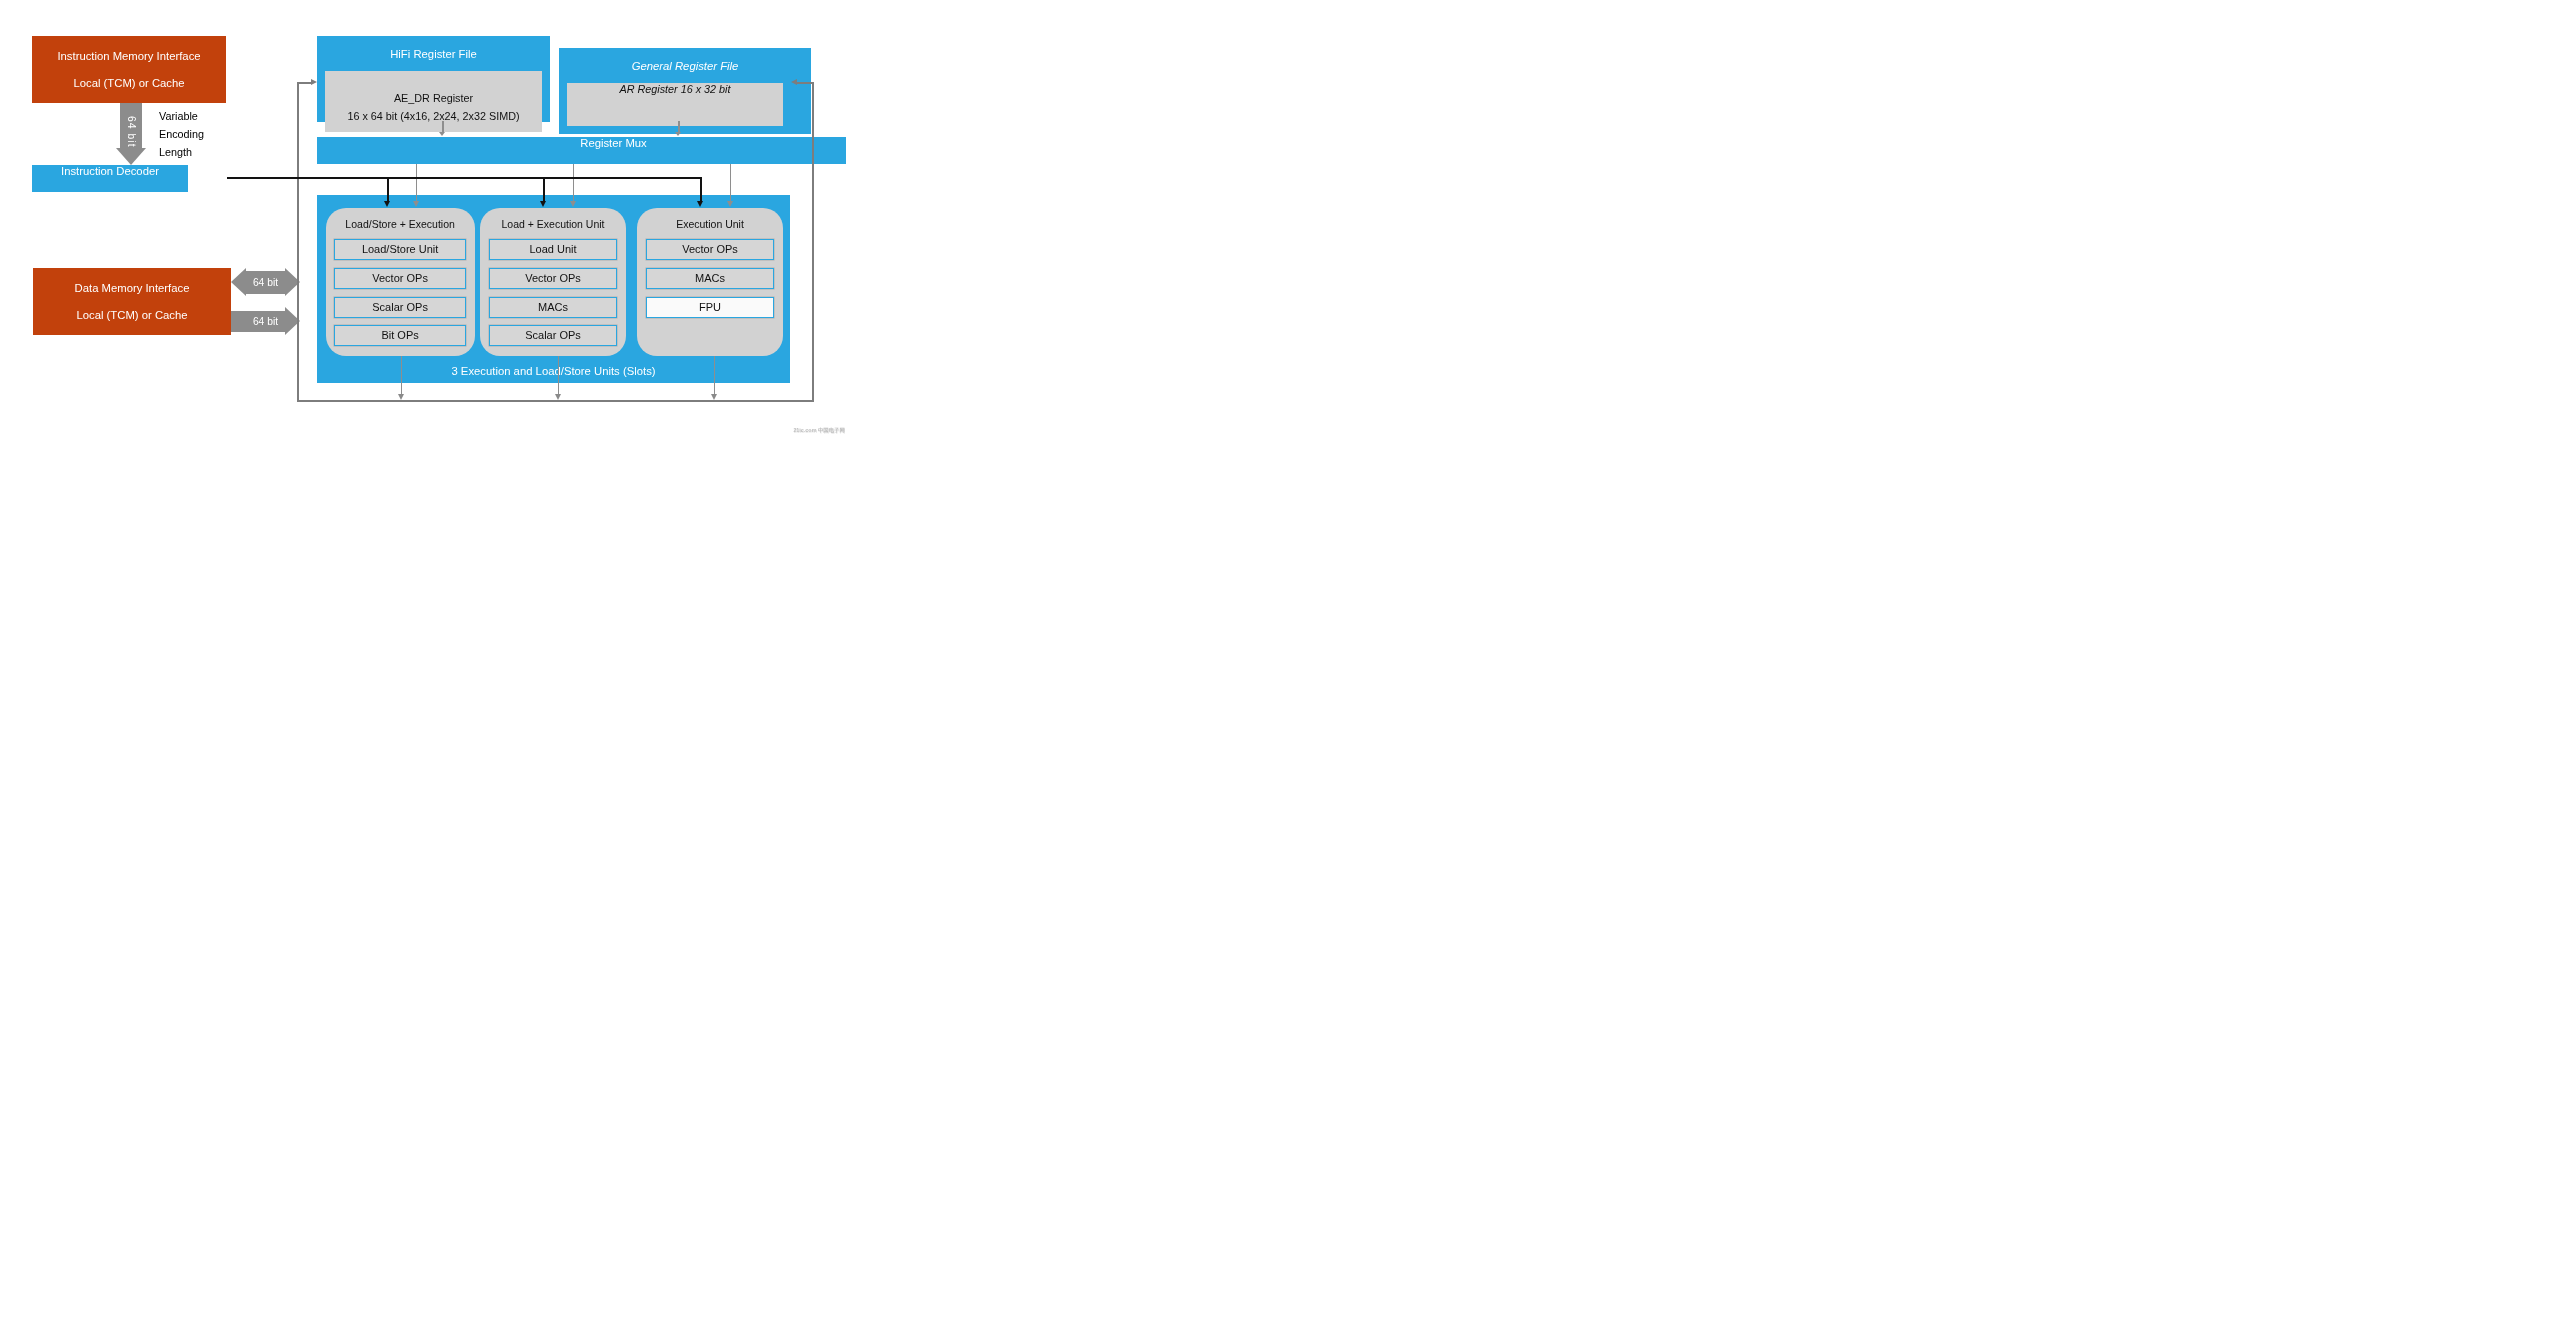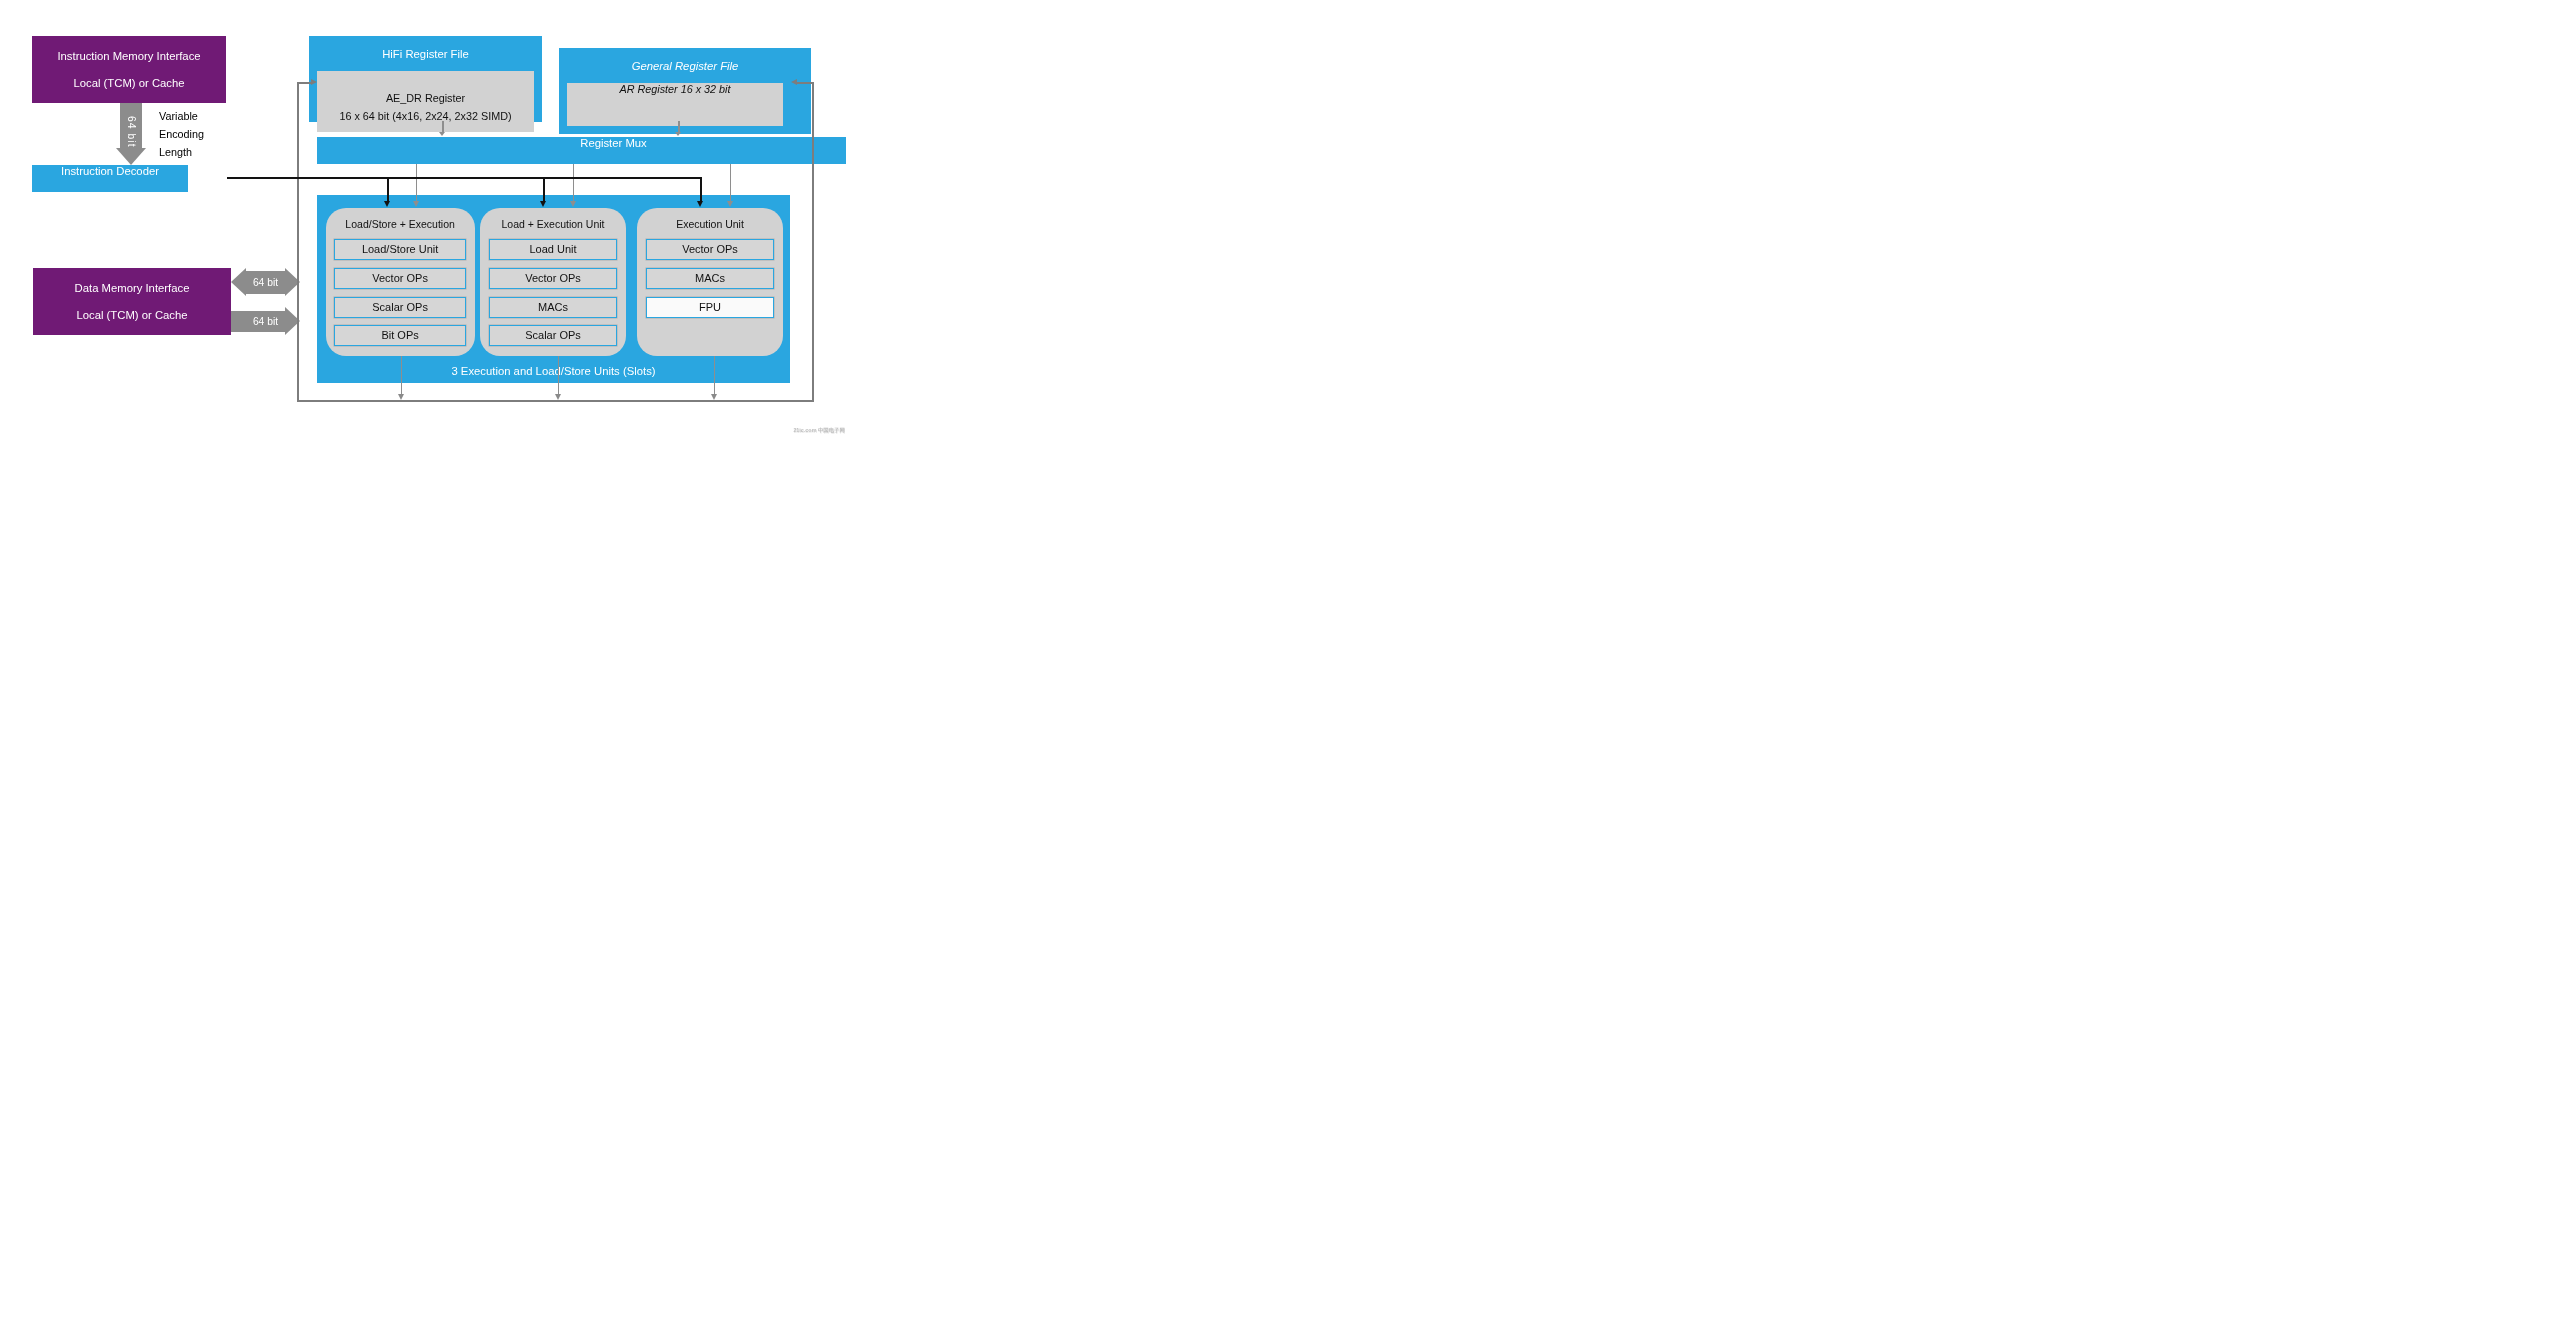--- a/index.html
+++ b/index.html
@@ -1,21 +1,21 @@
 <!DOCTYPE html>
 <html style="font-size:8.6px"><head>
 <meta charset="utf-8">
 <style>
   html,body{margin:0;padding:0;background:#ffffff;}
   body{font-family:"Liberation Sans", sans-serif;}
   .canvas{position:relative;width:846px;height:434px;background:#ffffff;overflow:hidden;}
 
   
   .box{position:absolute;box-sizing:border-box;}
-  .dark{background:#701a75;color:#ffffff;}
+  .dark{background:#c2410c;color:#ffffff;}
   .blue{background:#2aa6e0;color:#ffffff;}
   .two-line{display:flex;flex-direction:column;justify-content:space-evenly;text-align:center;font-size:11.3px;}
   .center{display:flex;align-items:flex-start;justify-content:center;text-align:center;}
 
   .rf-title{margin-top:8.6px;line-height:19.4px;text-align:center;font-size:11.3px;}
   .rf-inner{position:absolute;background:#d2d2d2;color:#111;text-align:center;}
   .rf-inner .l{line-height:18px;font-size:10.8px;}
 
   
   .col{position:absolute;background:#d2d2d2;color:#111;padding:4.3px 8.6px 0;box-sizing:border-box;border-radius:20px;}
@@ -99,21 +99,21 @@
     <div class="stem" style="left:14px;right:14px;top:3.2px;bottom:3.2px;"></div>
     <div class="lbl">64 bit</div>
   </div>
 
   <div class="mem-arrow" style="left:231px;top:307px;">
     <div class="stem" style="left:0;right:14px;top:4.3px;bottom:4.3px;"></div>
     <div class="head-r"></div>
     <div class="lbl">64 bit</div>
   </div>
 
-  <div class="box blue" style="left:309px;top:36px;width:233px;height:86px;">
+  <div class="box blue" style="left:317px;top:36px;width:233px;height:86px;">
     <div class="rf-title">HiFi Register File</div>
     <div class="rf-inner" style="left:8px;top:35px;width:217px;height:43px;padding-top:18px;">
       <div class="l">AE_DR Register</div>
       <div class="l">16 x 64 bit (4x16, 2x24, 2x32 SIMD)</div>
     </div>
   </div>
 
   <div class="box blue" style="left:559px;top:48px;width:252px;height:86px;font-style:italic;">
     <div class="rf-title">General Register File</div>
     <div class="rf-inner center" style="left:8px;top:35px;width:216px;height:43px;font-size:10.8px;">

